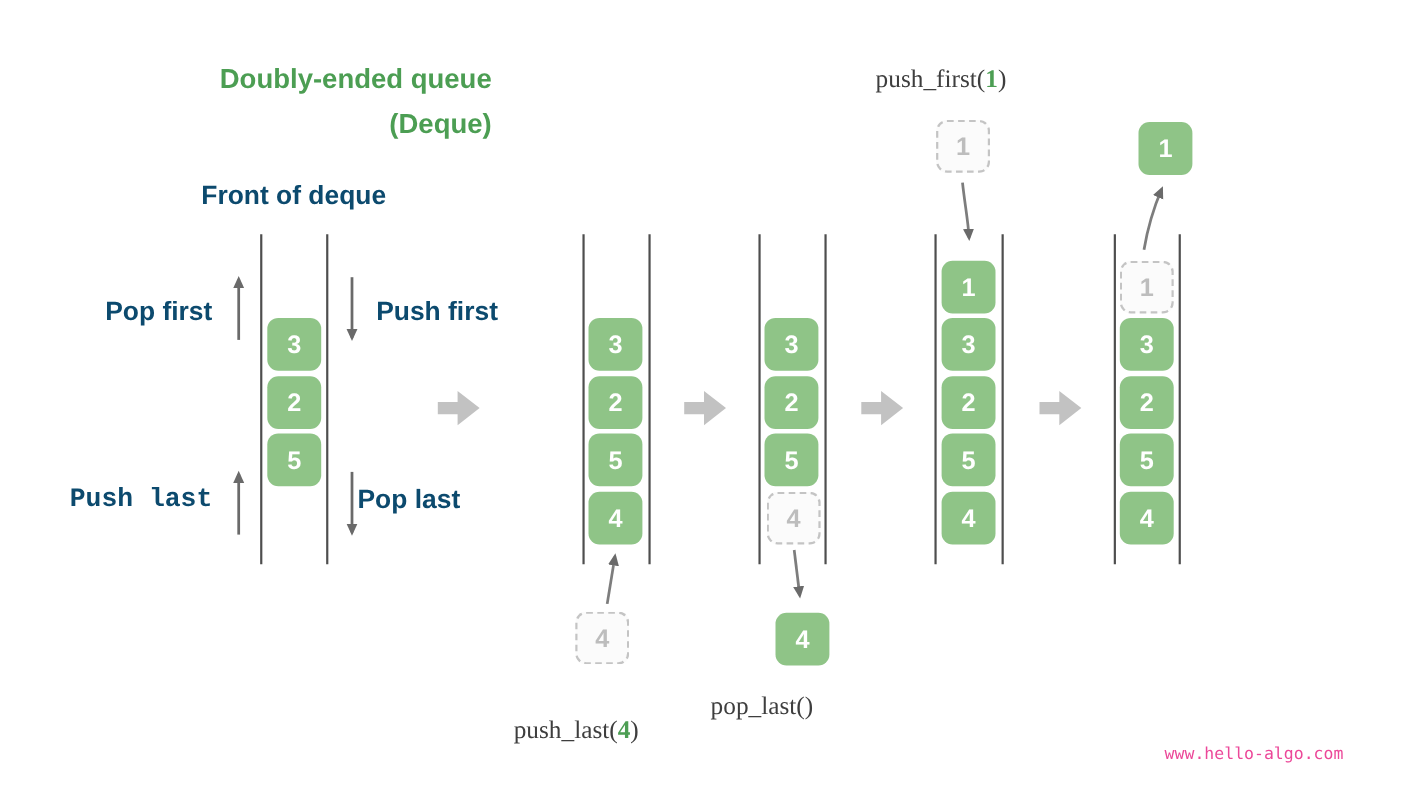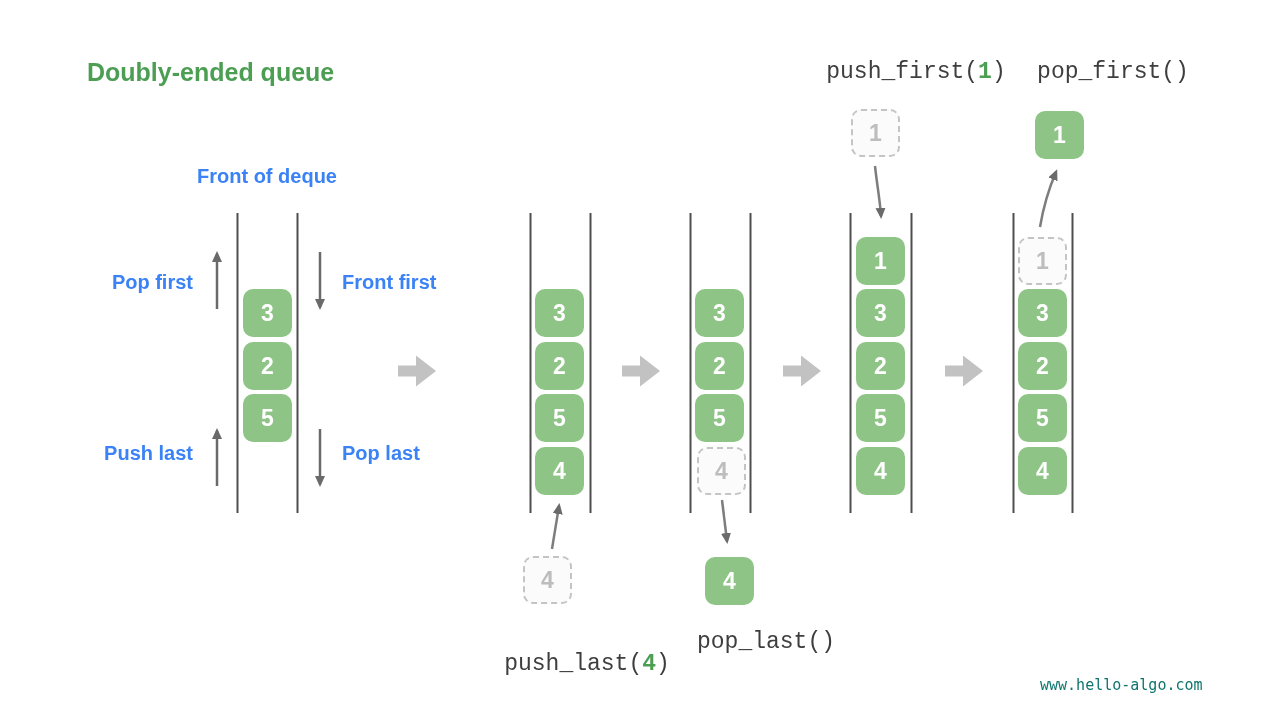--- a/index.html
+++ b/index.html
@@ -3,30 +3,30 @@
 <meta charset="utf-8">
 <style>
   html,body{margin:0;padding:0;background:#fff;}
   .canvas{position:relative;width:1280px;height:720px;background:#ffffff;
           font-family:"Liberation Sans",sans-serif;overflow:hidden;}
   .overlay{position:absolute;left:0;top:0;}
   .cell{position:absolute;width:49px;height:48px;border-radius:10px;background:#8FC487;
         color:#ffffff;font-weight:bold;font-size:23px;display:flex;align-items:center;
         justify-content:center;line-height:1;}
   .cell.dashed{background:#FBFBFB;border:2px dashed #C4C4C4;color:#BDBDBD;width:45px;height:44px;}
-  .title-line{position:absolute;left:87px;width:360px;text-align:left;font-weight:bold;
+  .title-line{position:absolute;left:87px;width:360px;text-align:right;font-weight:bold;
         font-size:25px;color:#4C9E53;}
-  .label{position:absolute;font-weight:bold;font-size:20px;color:#3b82f6;line-height:1.2;}
+  .label{position:absolute;font-weight:bold;font-size:24px;color:#0c4a6e;line-height:1.2;}
   .label.right{text-align:right;}
   .label.center{text-align:center;}
-  .code{position:absolute;font-family:Liberation Mono, monospace;font-size:23px;
-        color:#3E3E3E;text-align:center;white-space:nowrap;}
+  .code{position:absolute;font-family:Liberation Serif, serif;font-size:23px;
+        color:#3E3E3E;text-align:left;white-space:nowrap;}
   .code .green{color:#4C9E53;font-weight:bold;}
-  .watermark{position:absolute;left:1040px;top:676px;width:200px;text-align:left;
-        font-family:"DejaVu Sans Mono",monospace;font-size:15px;color:#0f766e;}
+  .watermark{position:absolute;left:1040px;top:676px;width:200px;text-align:center;
+        font-family:"DejaVu Sans Mono",monospace;font-size:15px;color:#ec4899;}
 </style>
 </head>
 <body>
 
 <div class="canvas">
 
   <svg class="overlay" width="1280" height="720">
     <defs>
       <marker id="ah" markerUnits="userSpaceOnUse" markerWidth="16" markerHeight="16" refX="8" refY="5" orient="auto">
         <path d="M0,0 L11,5 L0,10 Z" fill="#6A6A6A"></path>
@@ -62,27 +62,28 @@
 
     <g fill="#C2C2C2">
       <path d="M398,365.5 h18 v-10 l20,15.5 l-20,15.5 v-10 h-18 z"></path>
       <path d="M622,365.5 h18 v-10 l20,15.5 l-20,15.5 v-10 h-18 z"></path>
       <path d="M783,365.5 h18 v-10 l20,15.5 l-20,15.5 v-10 h-18 z"></path>
       <path d="M945,365.5 h18 v-10 l20,15.5 l-20,15.5 v-10 h-18 z"></path>
     </g>
   </svg>
 
   <div class="title-line" style="top:58px;">Doubly-ended queue</div>
+  <div class="title-line" style="top:99px;">(Deque)</div>
 
   <div class="label center" style="left:87px;width:360px;top:164px;">Front of deque</div>
 
   <div class="label right" style="left:43px;width:150px;top:270px;">Pop first</div>
-  <div class="label" style="left:342px;top:270px;">Front first</div>
-  <div class="label right" style="left:43px;width:150px;top:441px;">Push last</div>
-  <div class="label" style="left:342px;top:441px;text-align:center;">Pop last</div>
+  <div class="label" style="left:342px;top:270px;">Push first</div>
+  <div class="label right" style="left:43px;width:150px;top:441px;font-family:Liberation Mono, monospace;">Push last</div>
+  <div class="label" style="left:325px;top:441px;text-align:center;">Pop last</div>
 
   <div class="cell" style="left:243px;top:289px;">3</div>
   <div class="cell" style="left:243px;top:342px;">2</div>
   <div class="cell" style="left:243px;top:394px;">5</div>
 
   <div class="cell" style="left:535px;top:289px;">3</div>
   <div class="cell" style="left:535px;top:342px;">2</div>
   <div class="cell" style="left:535px;top:394px;">5</div>
   <div class="cell" style="left:535px;top:447px;">4</div>
   <div class="cell dashed" style="left:523px;top:556px;">4</div>
@@ -103,17 +104,16 @@
   <div class="cell" style="left:1035px;top:111px;">1</div>
   <div class="cell dashed" style="left:1018px;top:237px;">1</div>
   <div class="cell" style="left:1018px;top:289px;">3</div>
   <div class="cell" style="left:1018px;top:342px;">2</div>
   <div class="cell" style="left:1018px;top:394px;">5</div>
   <div class="cell" style="left:1018px;top:447px;">4</div>
 
   <div class="code" style="left:467px;width:240px;top:651px;"><span>push_last(</span><span class="green">4</span><span>)</span></div>
   <div class="code" style="left:646px;width:240px;top:629px;">pop_last()</div>
   <div class="code" style="left:796px;width:240px;top:59px;"><span>push_first(</span><span class="green">1</span><span>)</span></div>
-  <div class="code" style="left:993px;width:240px;top:59px;">pop_first()</div>
 
   <div class="watermark">www.hello-algo.com</div>
 
 </div>
 
 </body></html>

